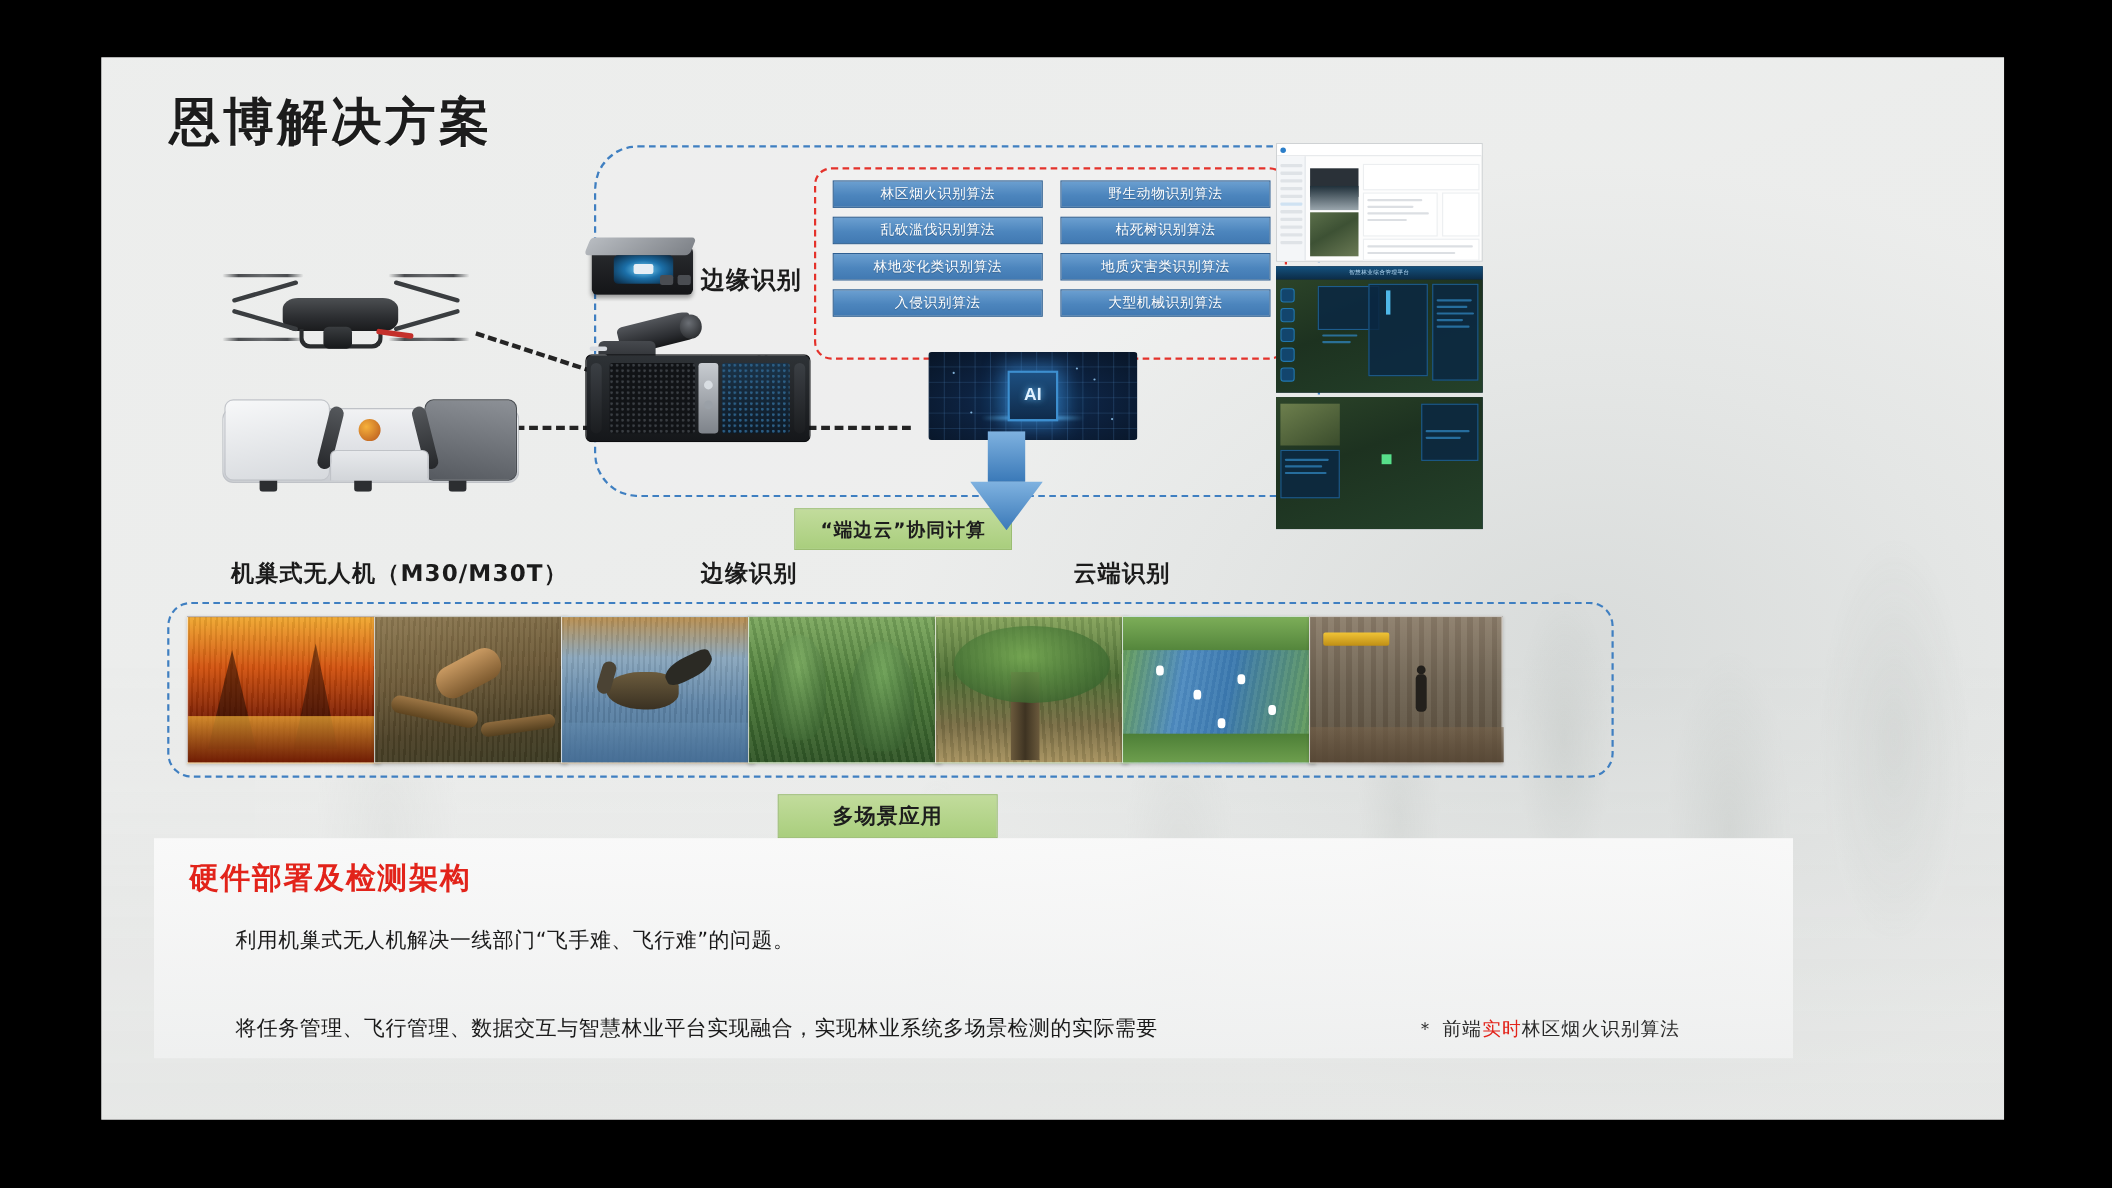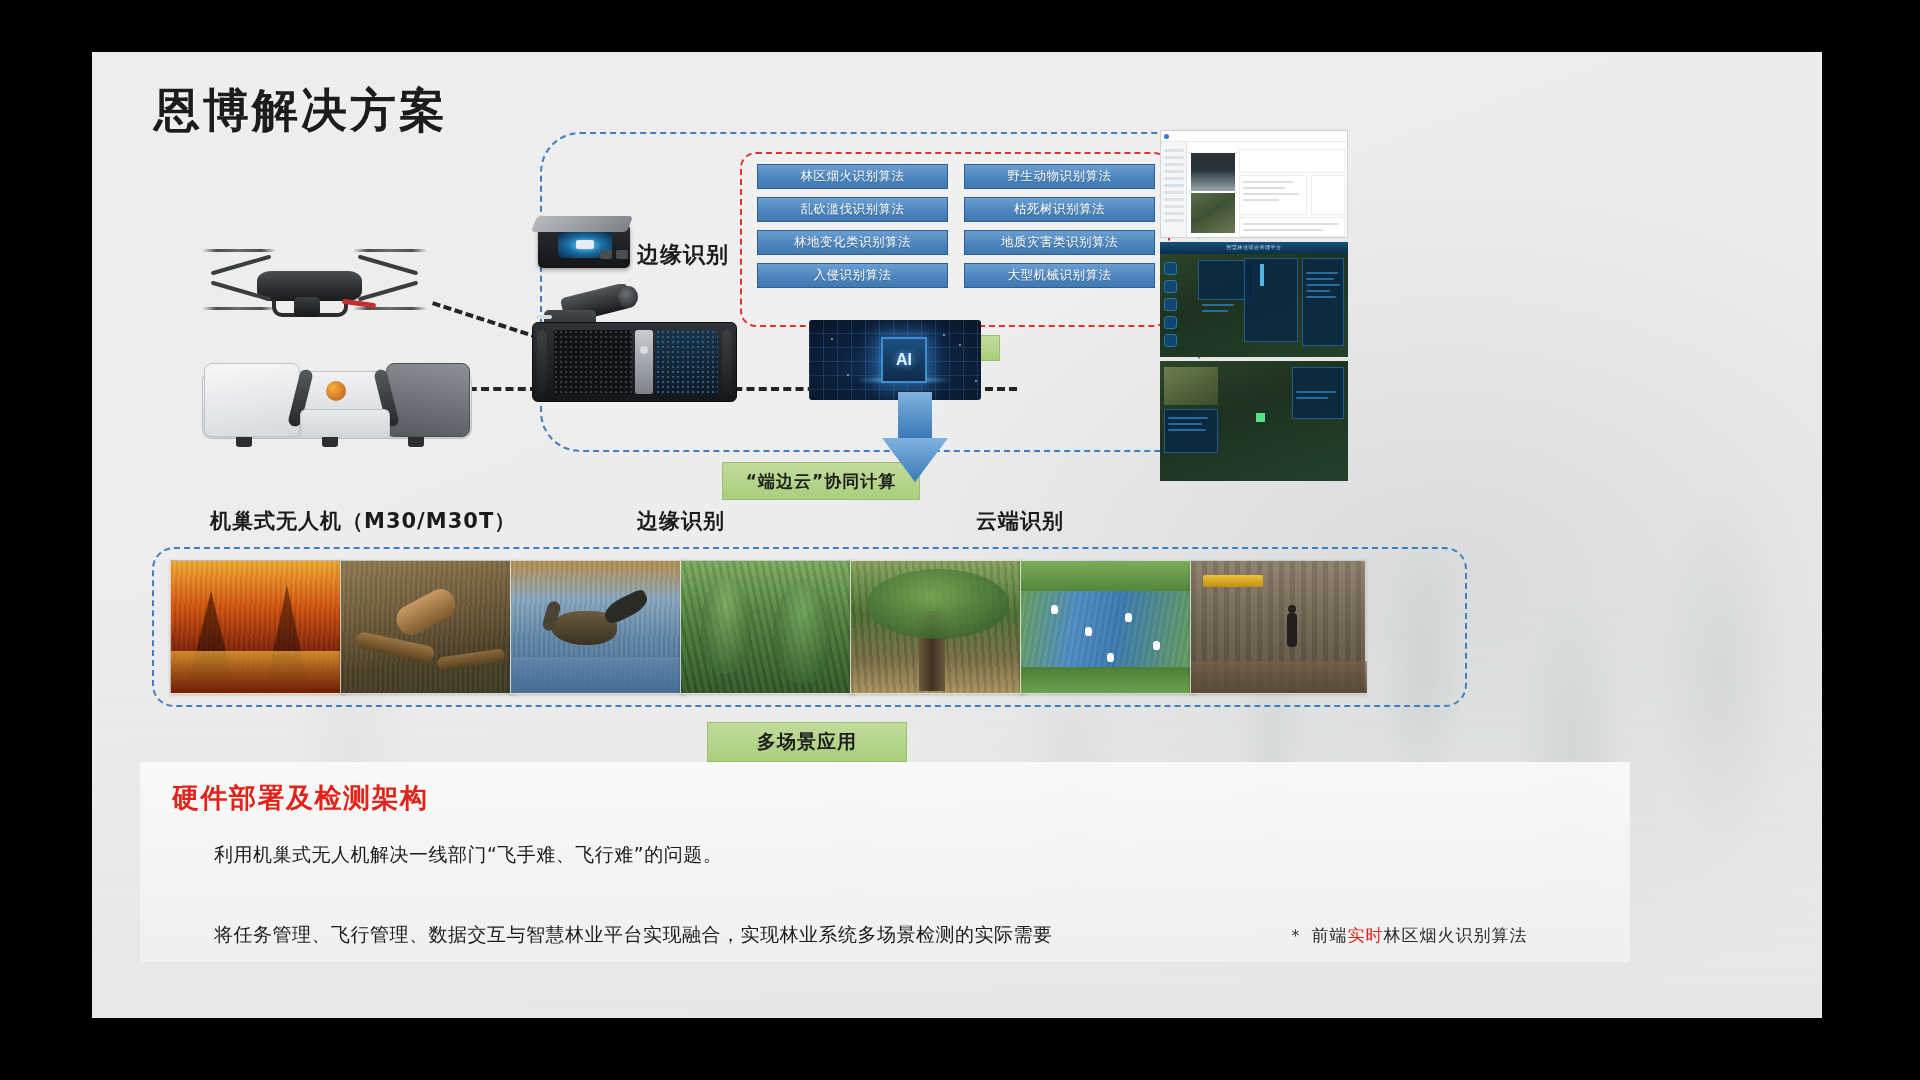--- a/index.html
+++ b/index.html
@@ -167,21 +167,21 @@
   .server .mesh2 { position:absolute; left:124px; top:8px; width:62px; height:64px; border-radius:3px;
     background:
       radial-gradient(circle at 2px 2px, #2c5f86 1px, rgba(0,0,0,0) 1.4px) 0 0/5px 5px,
       linear-gradient(180deg,#1b3348,#0e1a26);}
   .server .strip { position:absolute; left:103px; top:8px; width:18px; height:64px; border-radius:3px;
     background:linear-gradient(180deg,#c8ccd1,#7e838a);}
   .server .led { position:absolute; left:108px; top:24px; width:8px; height:8px; border-radius:50%; background:#d8dde2;}
   .server .led2{ position:absolute; left:108px; top:42px; width:8px; height:8px; border-radius:50%; background:#9aa0a7;}
 
   
-  .aichip { left:717px; top:268px; width:172px; height:80px; border-radius:3px; overflow:hidden;}
+  .aichip { left:752px; top:268px; width:190px; height:80px; border-radius:3px; overflow:hidden;}
   .aichip .pcb { position:absolute; inset:0;
     background:
       linear-gradient(90deg, rgba(90,150,210,.22) 1px, rgba(0,0,0,0) 1px) 0 0/14px 14px,
       linear-gradient(0deg, rgba(90,150,210,.18) 1px, rgba(0,0,0,0) 1px) 0 0/14px 14px,
       radial-gradient(ellipse at 50% 55%, #123a63 0%, #0d2240 45%, #081526 100%);}
   .aichip .sq { position:absolute; left:72px; top:17px; width:46px; height:46px;
     background:linear-gradient(180deg,#1d4f80,#0f2b4b); border:2px solid #3d8fd0; transform:rotate(0deg);
     box-shadow:0 0 16px 5px rgba(60,150,230,.55);}
   .aichip .ai { position:absolute; left:72px; top:17px; width:46px; height:46px; display:flex;
     align-items:center; justify-content:center; color:#dff1ff; font-size:16px; font-weight:700;

